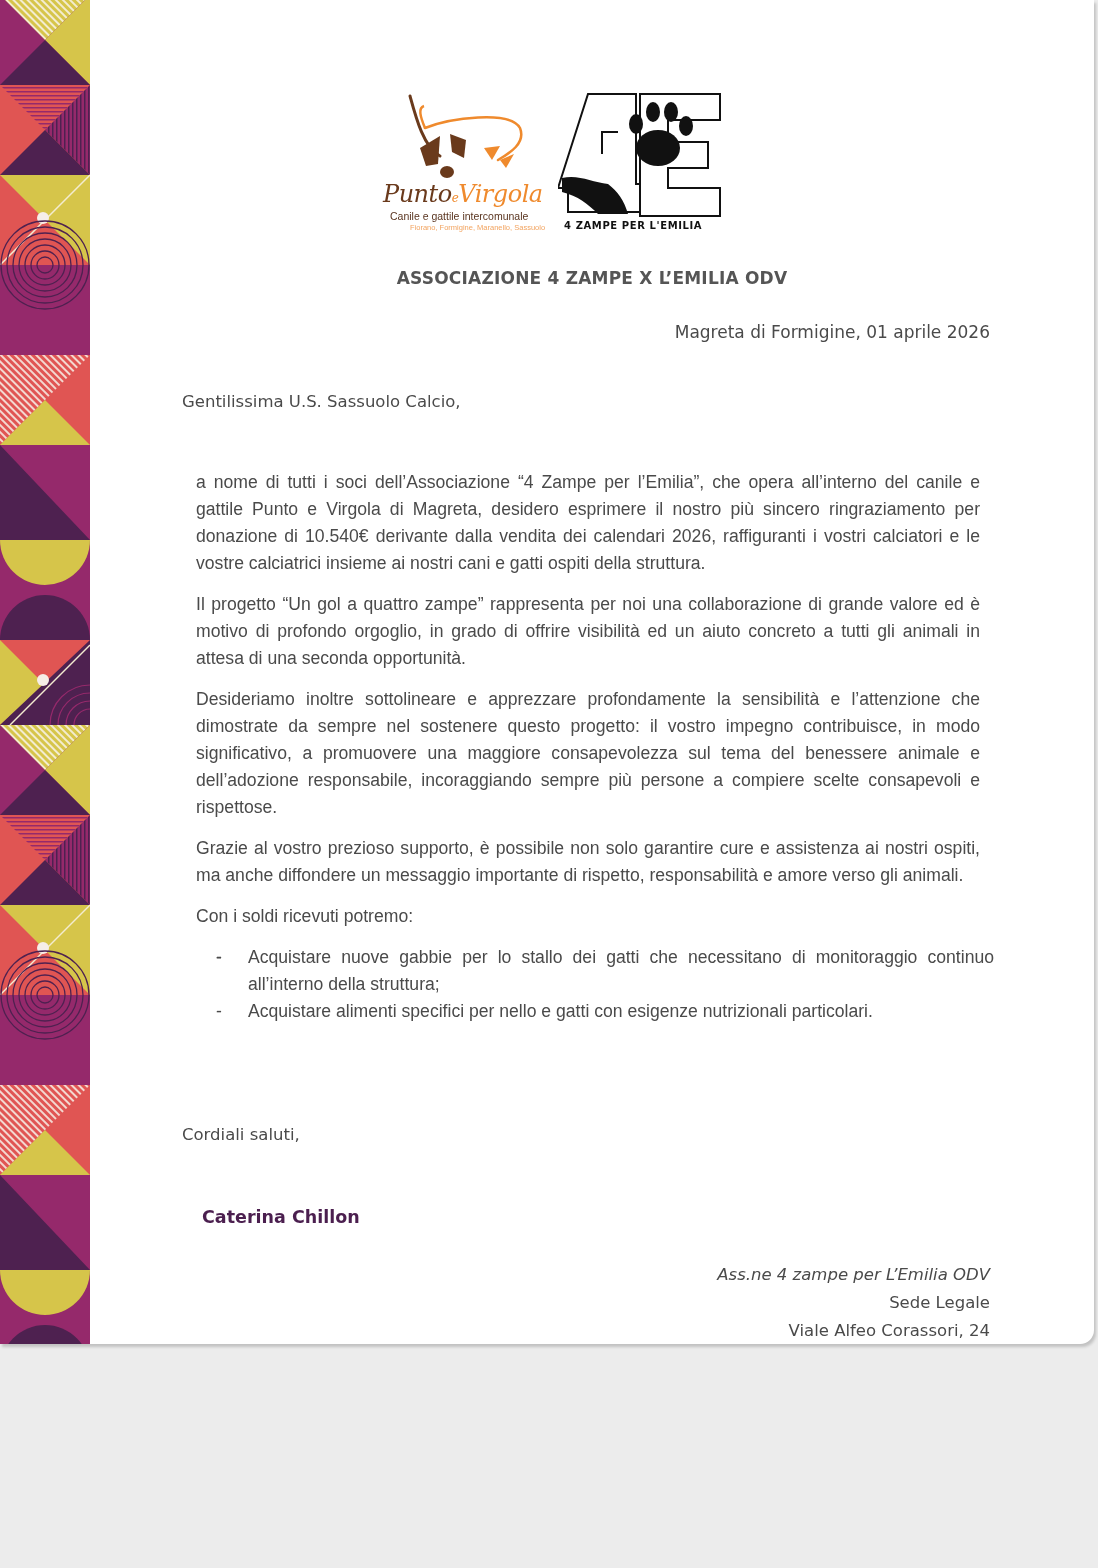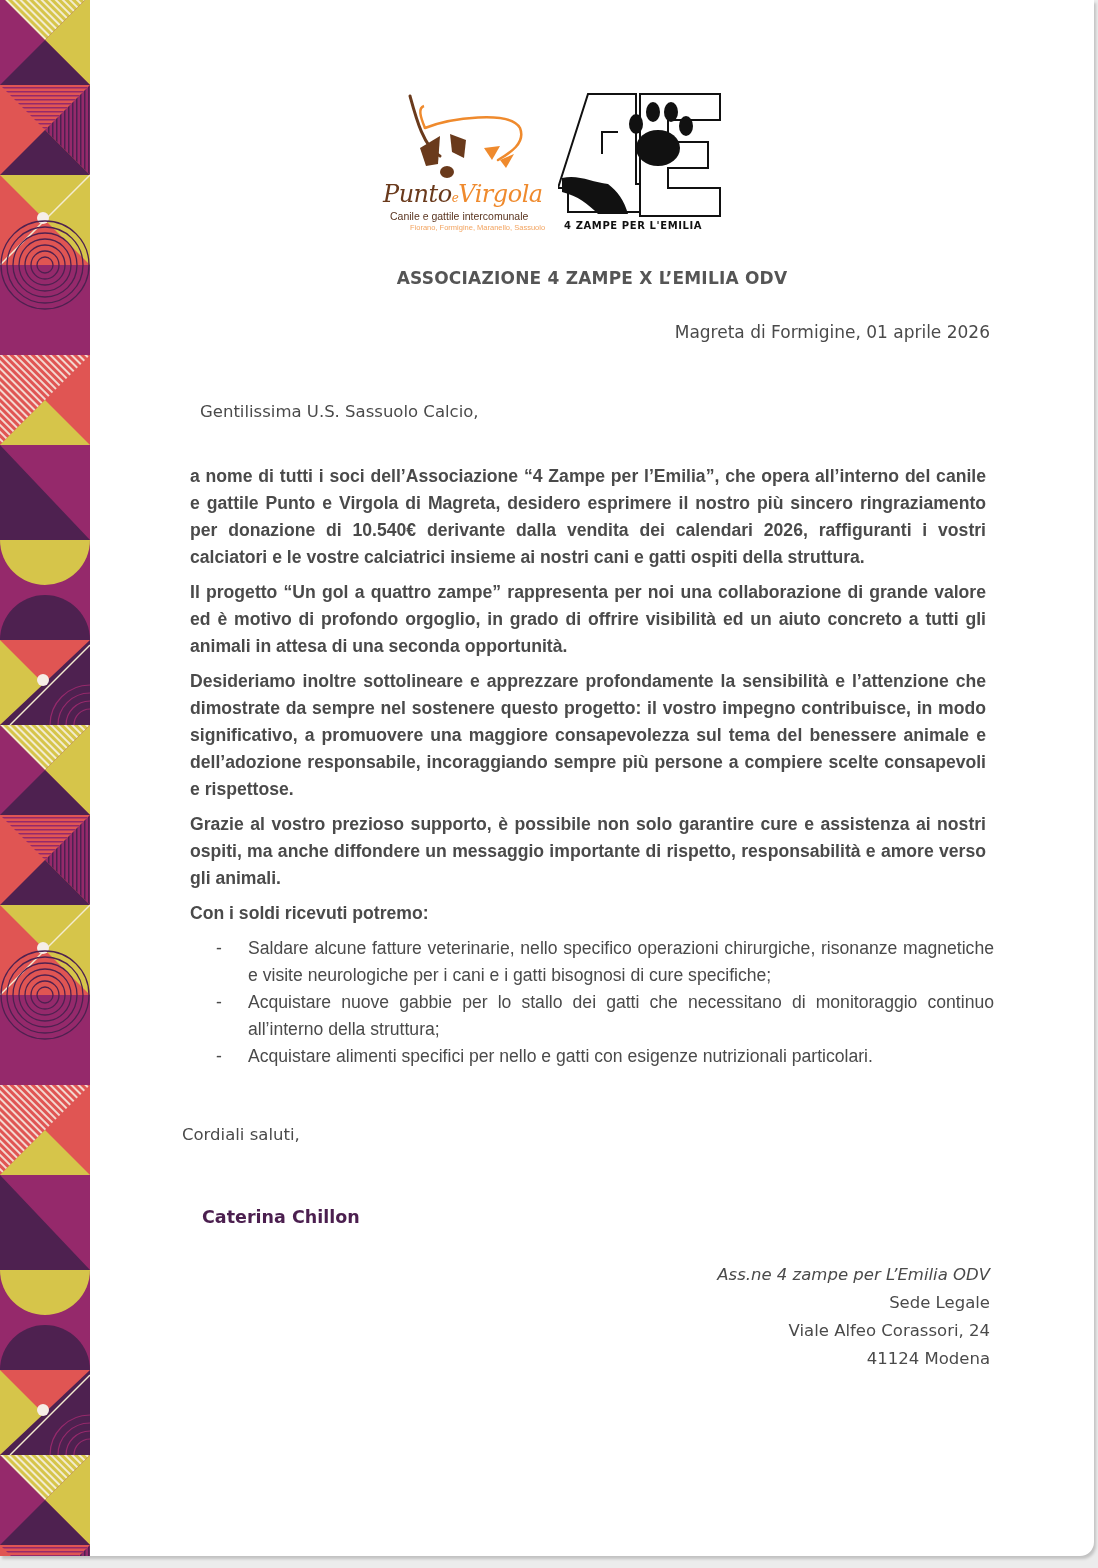--- a/index.html
+++ b/index.html
@@ -5,21 +5,21 @@
     html, body { margin: 0; padding: 0; }
     body {
       width: 1098px; height: 1568px; overflow: hidden;
       background: #ececec;
       font-family: "DejaVu Sans", "Liberation Sans", sans-serif;
       color: #4a4a4a;
       position: relative;
     }
     .page {
       position: absolute; left: 0; top: 0;
-      width: 1094px; height: 1556px;
+      width: 1094px; height: 1344px;
       background: #ffffff;
       border-bottom-right-radius: 14px;
       box-shadow: 2px 3px 3px rgba(0,0,0,0.18);
       overflow: hidden;
     }
     .border-strip {
       position: absolute; left: 0; top: 0;
       width: 90px; height: 1560px;
       overflow: hidden;
     }
@@ -66,23 +66,23 @@
     }
     .date-line {
       position: absolute; right: 104px; top: 322px;
       font-size: 17px; color: #4a4a4a;
     }
     .content {
       position: absolute; left: 182px; width: 812px;
       font-family: "Liberation Sans", sans-serif;
       font-size: 17.6px; line-height: 27px; color: #4a4a4a;
     }
-    .salutation { top: 398px; font-family: "DejaVu Sans", sans-serif; font-size: 16.5px; margin-left: 18px; }
+    .salutation { top: 388px; font-family: "DejaVu Sans", sans-serif; font-size: 16.5px; }
     .body-text { top: 455px; }
-    .body-text p { margin: 8px; text-align: justify; font-weight: bold; }
+    .body-text p { margin: 14px; text-align: justify; }
     .body-text ul {
       list-style: none; margin: 0; padding: 0;
     }
     .body-text li {
       position: relative; padding-left: 66px; text-align: justify;
     }
     .body-text li .dash {
       position: absolute; left: 34px; top: 0;
     }
     .closing { top: 1121px; font-family: "DejaVu Sans", sans-serif; font-size: 16.5px; }
@@ -222,21 +222,20 @@
 
   <div class="content body-text">
     <p>a nome di tutti i soci dell’Associazione “4 Zampe per l’Emilia”, che opera all’interno del canile e gattile Punto e Virgola di Magreta, desidero esprimere il nostro più sincero ringraziamento per donazione di 10.540€ derivante dalla vendita dei calendari 2026, raffiguranti i vostri calciatori e le vostre calciatrici insieme ai nostri cani e gatti ospiti della struttura.</p>
     <p>Il progetto “Un gol a quattro zampe” rappresenta per noi una collaborazione di grande valore ed è motivo di profondo orgoglio, in grado di offrire visibilità ed un aiuto concreto a tutti gli animali in attesa di una seconda opportunità.</p>
     <p>Desideriamo inoltre sottolineare e apprezzare profondamente la sensibilità e l’attenzione che dimostrate da sempre nel sostenere questo progetto: il vostro impegno contribuisce, in modo significativo, a promuovere una maggiore consapevolezza sul tema del benessere animale e dell’adozione responsabile, incoraggiando sempre più persone a compiere scelte consapevoli e rispettose.</p>
     <p>Grazie al vostro prezioso supporto, è possibile non solo garantire cure e assistenza ai nostri ospiti, ma anche diffondere un messaggio importante di rispetto, responsabilità e amore verso gli animali.</p>
     <p>Con i soldi ricevuti potremo:</p>
     <ul>
       <li>
         <span class="dash">-</span>
-        <span>Saldare alcune fatture veterinarie, nello specifico operazioni chirurgiche, risonanze magnetiche e visite neurologiche per i cani e i gatti bisognosi di cure specifiche;</span>
       </li>
       <li>
         <span class="dash">-</span>
         <span>Acquistare nuove gabbie per lo stallo dei gatti che necessitano di monitoraggio continuo all’interno della struttura;</span>
       </li>
       <li>
         <span class="dash">-</span>
         <span>Acquistare alimenti specifici per nello e gatti con esigenze nutrizionali particolari.</span>
       </li>
     </ul>

